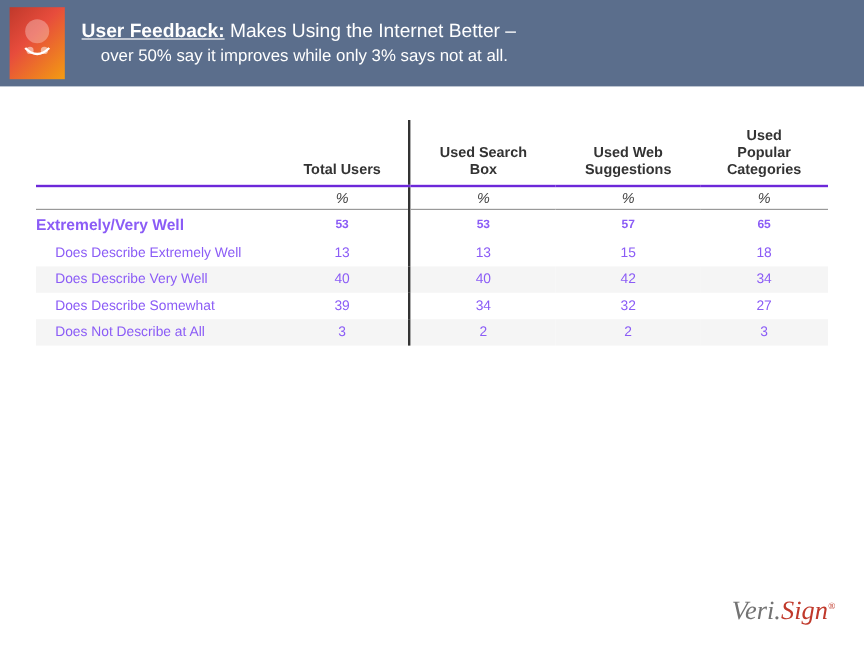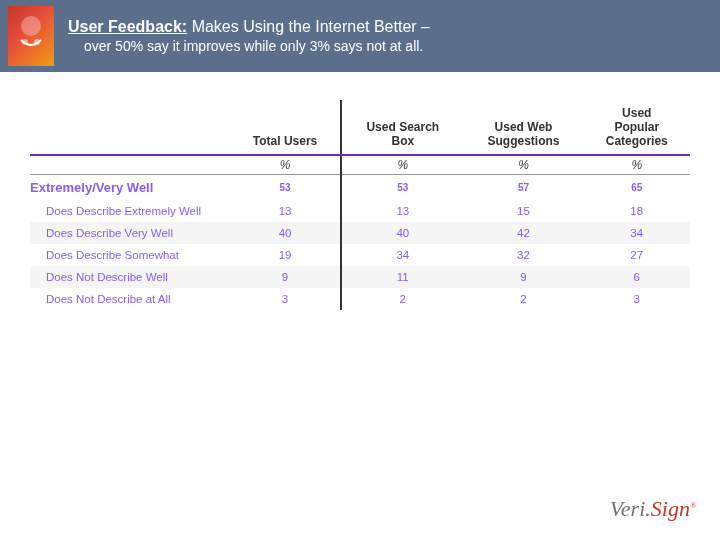--- a/index.html
+++ b/index.html
@@ -230,31 +230,24 @@
           </tr>
           <tr class="sub-row">
             <td class="row-label">Does Describe Very Well</td>
             <td>40</td>
             <td class="col-divider">40</td>
             <td>42</td>
             <td>34</td>
           </tr>
           <tr class="sub-row">
             <td class="row-label">Does Describe Somewhat</td>
-            <td>19</td>
+            <td>39</td>
             <td class="col-divider">34</td>
             <td>32</td>
             <td>27</td>
-          </tr>
-          <tr class="sub-row">
-            <td class="row-label">Does Not Describe  Well</td>
-            <td>9</td>
-            <td class="col-divider">11</td>
-            <td>9</td>
-            <td>6</td>
           </tr>
           <tr class="sub-row">
             <td class="row-label">Does Not Describe at  All</td>
             <td>3</td>
             <td class="col-divider">2</td>
             <td>2</td>
             <td>3</td>
           </tr>
         </tbody>
     </table>

